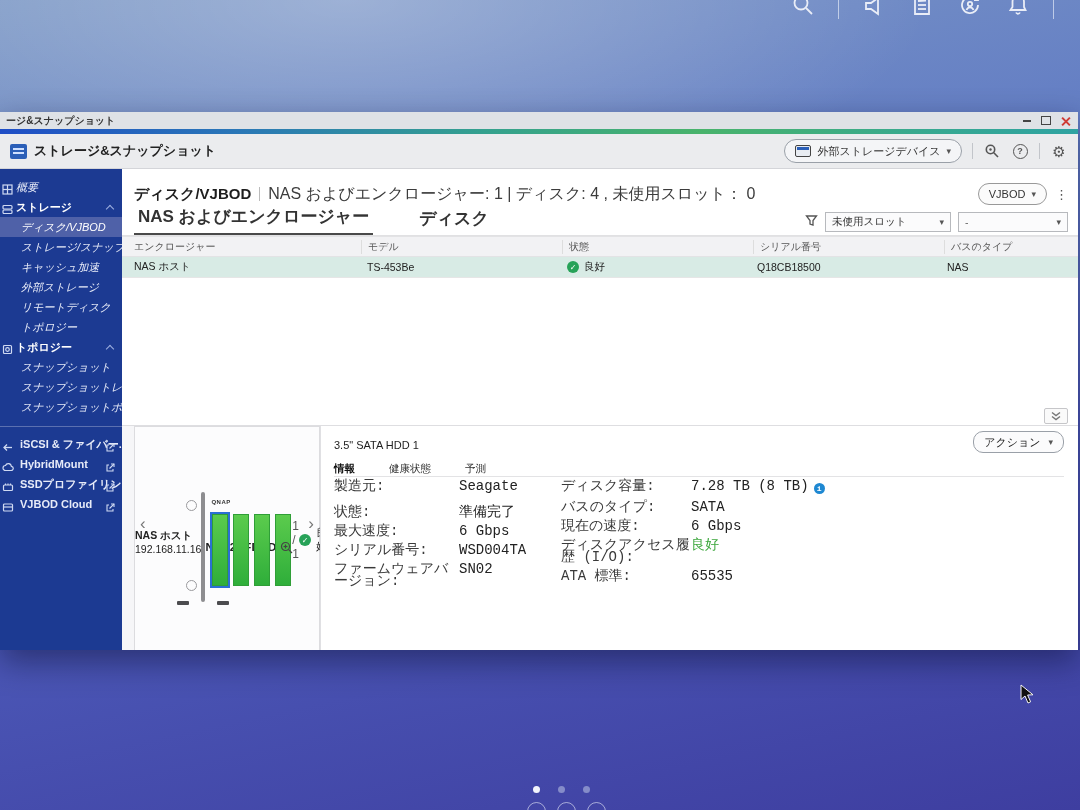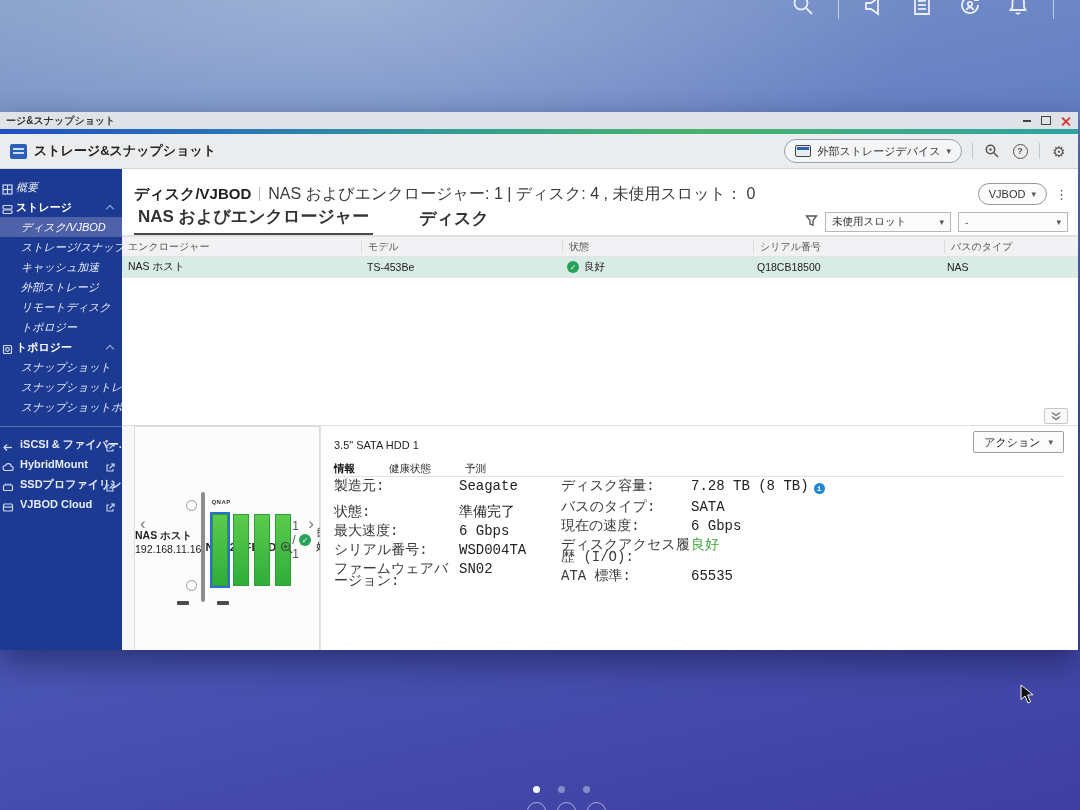--- a/index.html
+++ b/index.html
@@ -84,21 +84,21 @@
   .tab.active{border-bottom:2px solid #4a4a4a;}
   .filter{position:absolute;right:10px;bottom:3px;display:flex;align-items:center;gap:7px;}
   .selbox{display:flex;align-items:center;justify-content:space-between;border:1px solid #b7b9bd;background:#fbfbfc;
           height:18px;font-size:10.5px;color:#333;padding:0 6px;}
   .selbox.w1{width:112px;} .selbox.w2{width:96px;color:#666;}
   
   .thead{display:flex;height:19px;align-items:center;background:#f2f2f4;
          border-top:1px solid #e3e3e5;border-bottom:1px solid #e3e3e5;font-size:10px;color:#555;}
   .trow{display:flex;height:20px;align-items:center;background:#d8ebe5;border-bottom:1px solid #e6e6e6;
         font-size:10.5px;color:#222;}
-  .c1{width:245px;padding-left:6px;box-sizing:border-box;}
+  .c1{width:245px;padding-left:12px;box-sizing:border-box;}
   .c2{width:200px;} .c3{width:190px;} .c4{width:190px;} .c5{flex:1;}
   .thead .c2,.thead .c3,.thead .c4,.thead .c5{border-left:1px solid #ddd;padding-left:6px;margin-left:-6px;}
   .statuscell{display:flex;align-items:center;gap:5px;}
   .okcheck{width:12px;height:12px;border-radius:50%;background:#27a258;color:#fff;font-size:8px;
            display:flex;align-items:center;justify-content:center;flex:none;}
   .okcheck::before{content:"✓";}
   .spacer{flex:1;background:#fff;}
   
   .collapse-strip{height:19px;position:relative;background:#fff;}
   .collapse-btn{position:absolute;right:10px;top:2px;width:22px;height:14px;border:1px solid #c6c6c9;
@@ -121,21 +121,21 @@
   .nas-dot{position:absolute;right:6px;width:9px;height:9px;border:1.5px solid #9a9a9d;border-radius:50%;}
   .nas-dot.t{top:6px;} .nas-dot.b{bottom:9px;}
   .nas-foot{position:absolute;bottom:-5px;width:12px;height:4px;background:#4c4c4f;border-radius:1px;}
   .nas-foot.fl{left:14px;} .nas-foot.fr{right:14px;}
   .dc-name{margin-top:17px;display:flex;align-items:center;gap:4px;font-size:11.5px;font-weight:bold;color:#222;}
   .dc-page{margin-top:2px;font-size:12px;color:#555;}
   .dc-status{margin-top:3px;display:flex;align-items:center;gap:5px;font-size:10.5px;color:#222;}
   .detail{flex:1;background:#fff;border-left:1px solid #e0e0e3;position:relative;padding:0 14px 0 13px;min-width:0;}
   .d-title{margin-top:13px;font-size:11px;color:#1e1e1e;}
   .action-btn{position:absolute;right:14px;top:5px;display:flex;align-items:center;gap:8px;height:20px;
-              padding:0 10px;border:1px solid #9aa0a8;border-radius:2px;background:#fbfbfc;font-size:11px;color:#222;}
+              padding:0 10px;border:1px solid #9aa0a8;border-radius:10px;background:#fbfbfc;font-size:11px;color:#222;}
   .d-tabs{margin-top:11px;display:flex;gap:34px;font-size:10.5px;color:#333;border-bottom:1px solid #e3e3e5;}
   .d-tab.active{font-weight:bold;color:#111;}
   .d-grid{margin-top:3px;display:flex;font-size:14px;color:#222;font-family:Liberation Mono, monospace;}
   .drow{display:flex;margin-bottom:7px;line-height:12px;}
   .dlabel{color:#3a3a3a;flex:none;}
   .dcol1{width:227px;} .dcol1 .dlabel{width:125px;}
   .dcol2{width:241px;} .dcol2 .dlabel{width:133px;} .dcol2 .dval{width:112px;}
   .dcol3{flex:1;} .dcol3 .dlabel{width:130px;}
   .dval{word-wrap:break-word;}
   .val-temp{color:#e09a3c;}

